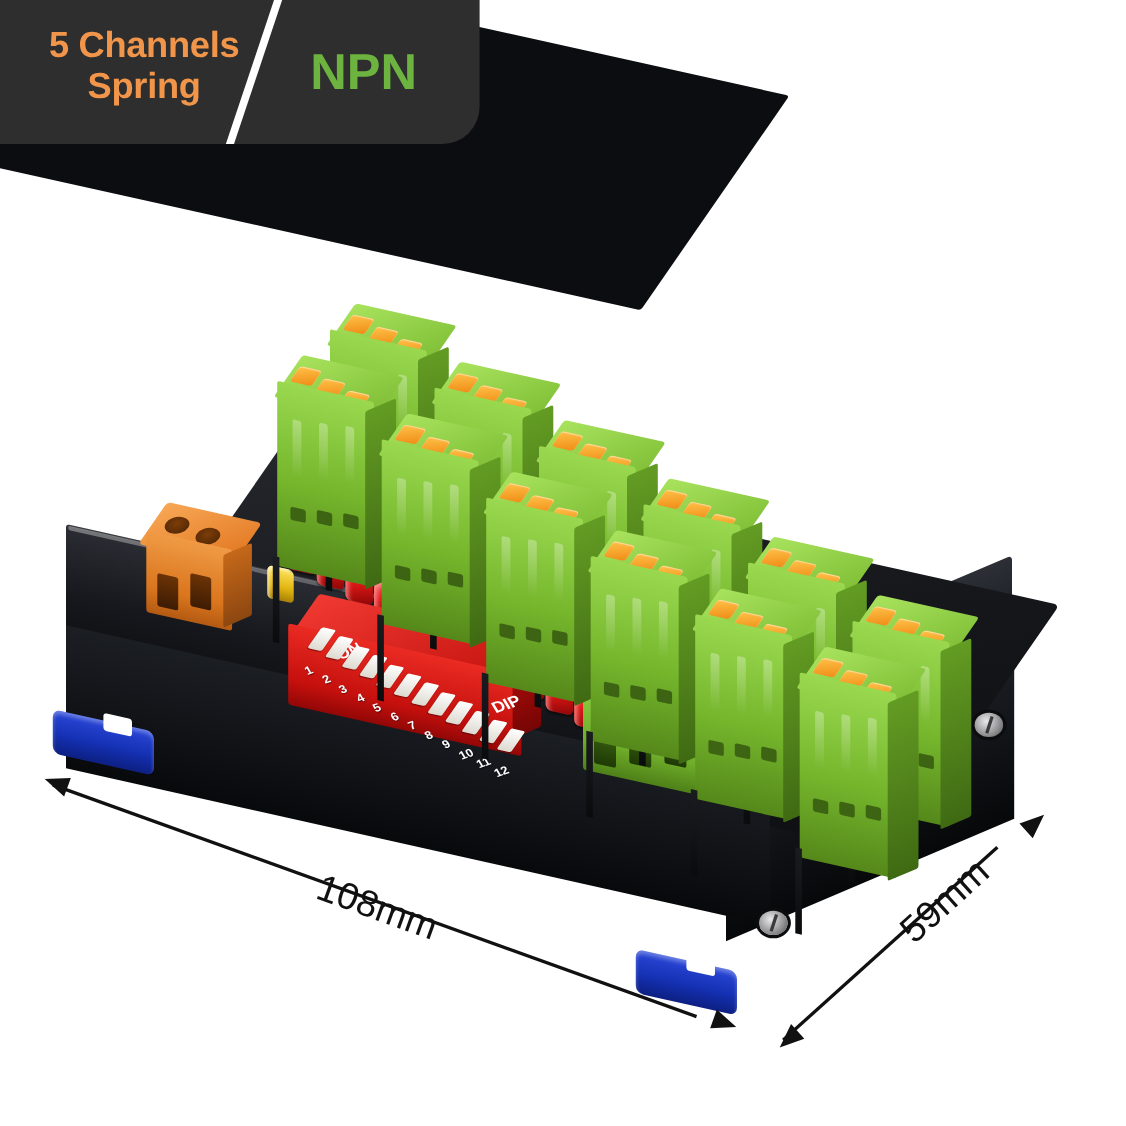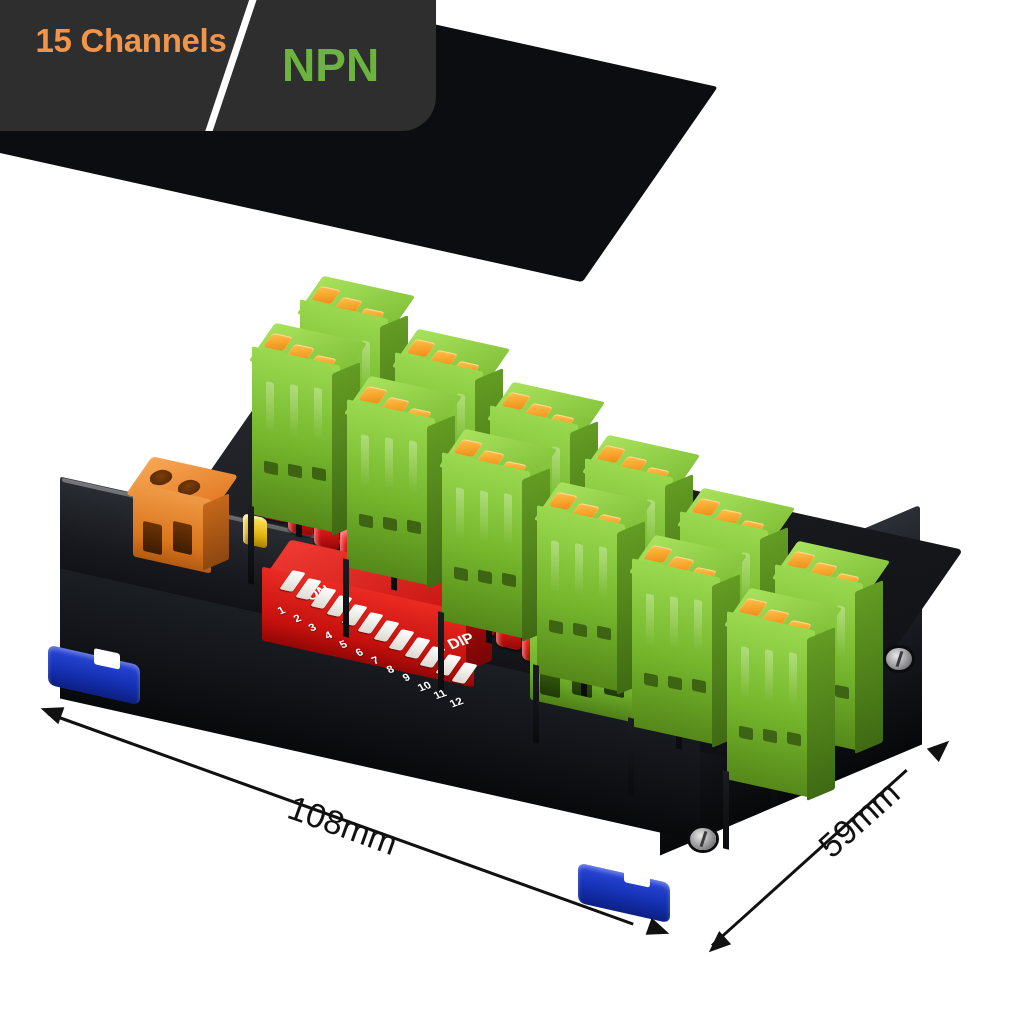--- a/index.html
+++ b/index.html
@@ -589,21 +589,22 @@
           <div class="sp-rib" style="left: 62px; top: 58px;"></div>
           <div class="sp-port" style="left: 60px; top: 138px;"></div>
           <div class="sp-pin" style="left: -4px; top: 176px;"></div>
         </div>
       </div>
 
   </div>
 
   <div class="banner">
     <div class="banner-left">
-      <div>15 Channels</div>
+      <div>5 Channels</div>
+      <div>Spring</div>
     </div>
     <div class="slash"></div>
     <div class="banner-right">NPN</div>
   </div>
 
 
   <div class="dim-line" style="left:48px;top:712px;width:622px;transform:rotate(19.8deg);"></div>
   <div class="arrowhead" style="left:40px;top:703px;border-right:22px solid #111;transform:rotate(19.8deg);"></div>
   <div class="arrowhead" style="left:648px;top:921px;border-left:22px solid #111;transform:rotate(19.8deg);"></div>
   <div class="dim-text" style="left:286px;top:806px;transform:rotate(19.8deg);">108mm</div>

